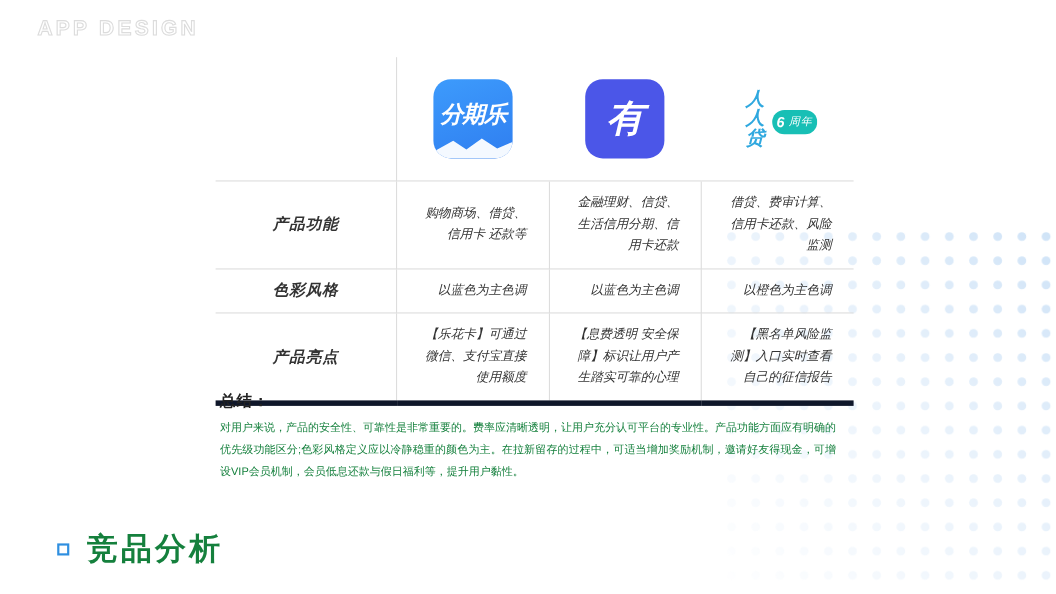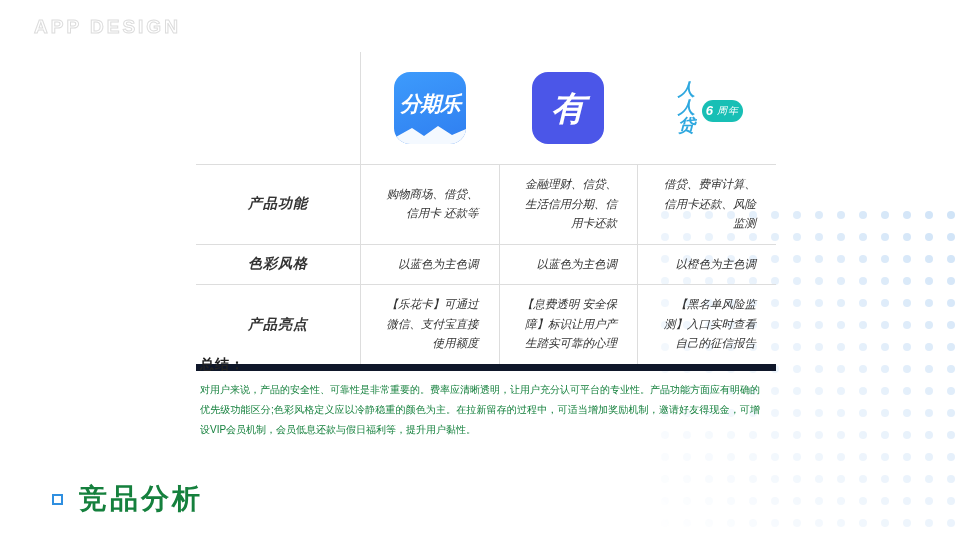--- a/index.html
+++ b/index.html
@@ -66,21 +66,21 @@
     width: 580px;
     table-layout: fixed;
   }
   table.cmp td {
     vertical-align: middle;
     padding: 10px 20px;
     border-bottom: 1px solid #dddddd;
     font-style: italic;
   }
   table.cmp tr:last-child td {
-    border-bottom: 7px solid #0f172a;
+    border-bottom: 5px solid #0f172a;
     border-radius: 26px;
   }
   .col-label {
     width: 124px;
     border-right: 1px solid #dddddd;
     font-size: 14px;
     color: #333333;
     font-weight: bold;
     text-align: center;
     letter-spacing: 1px;

